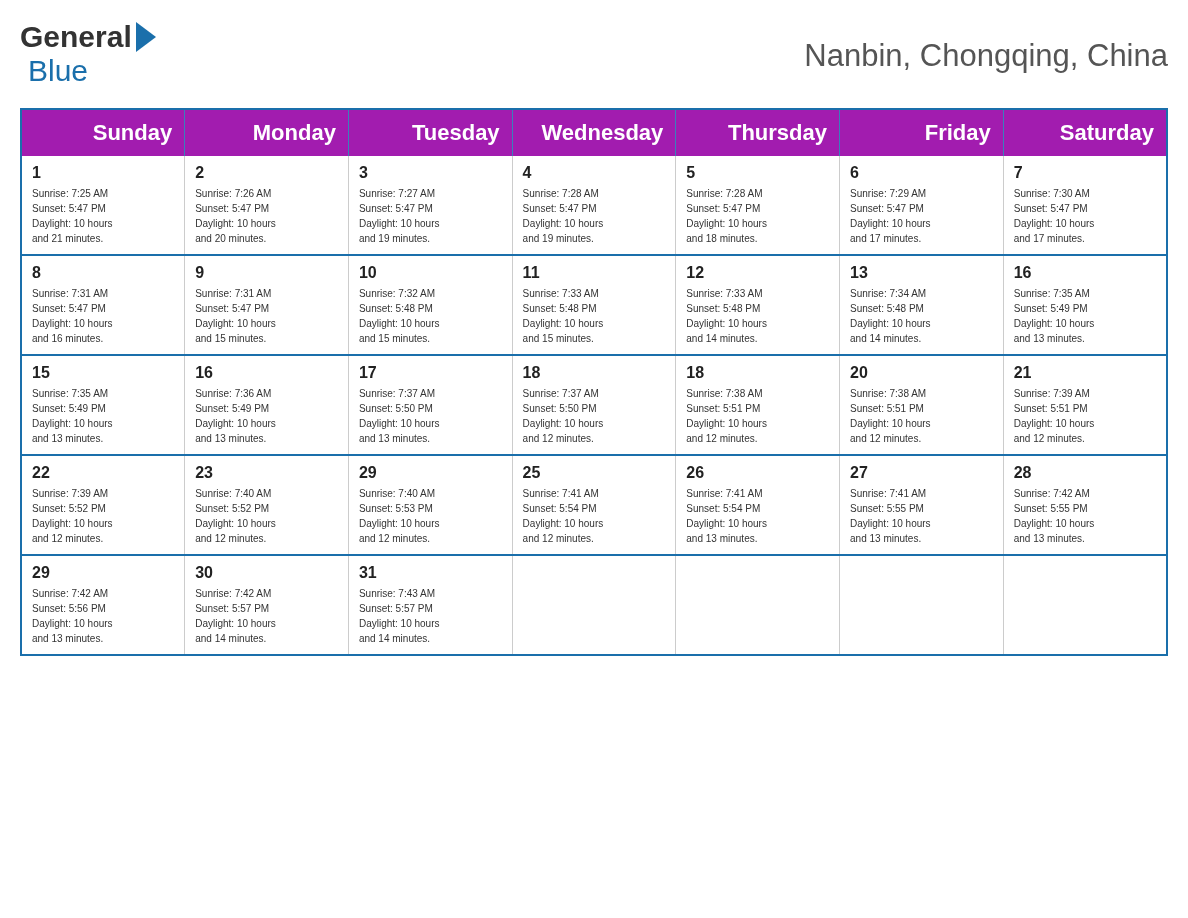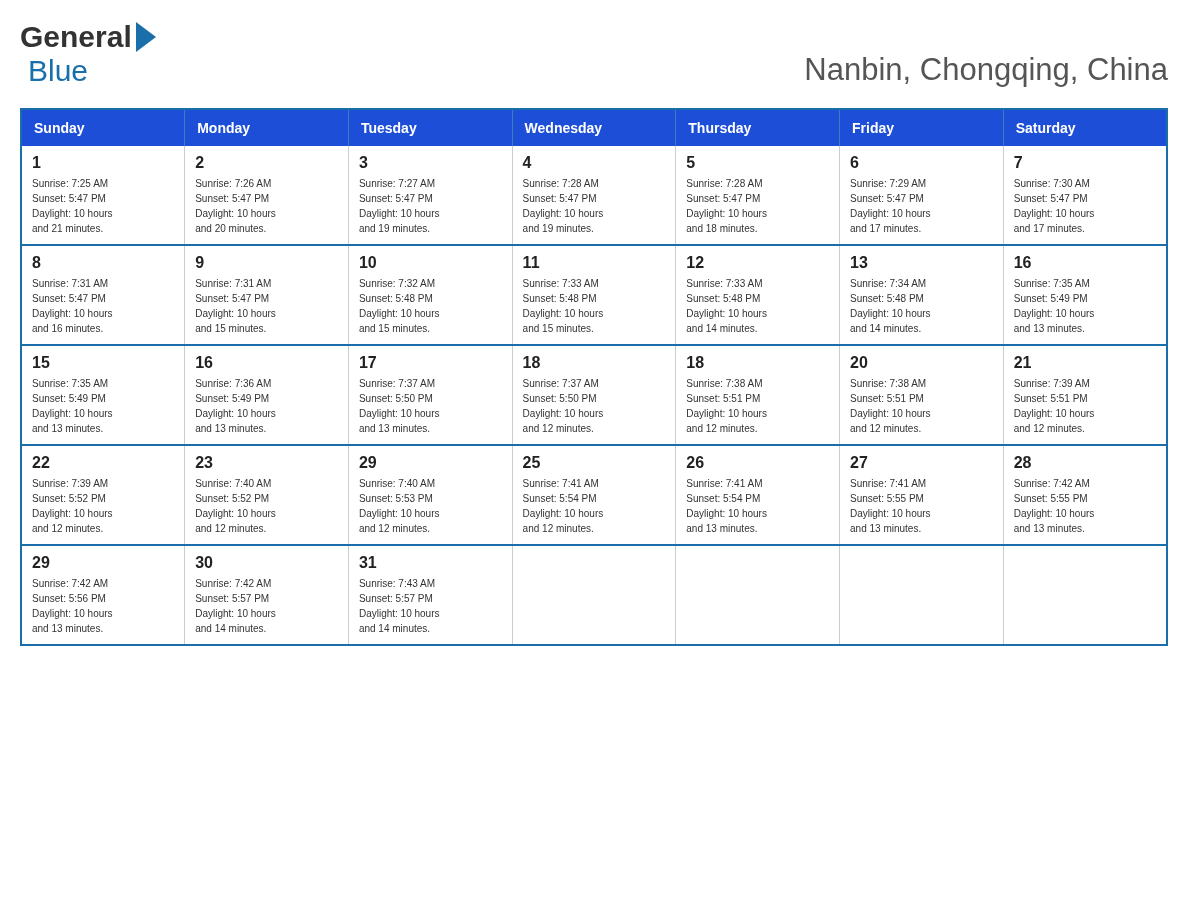--- a/index.html
+++ b/index.html
@@ -6,21 +6,21 @@
     body {
       font-family: Arial, sans-serif;
       background: #fff;
       width: 1188px;
       min-height: 918px;
       padding: 20px;
     }
     .header {
       display: flex;
       justify-content: space-between;
-      align-items: flex-end;
+      align-items: center;
       margin-bottom: 20px;
     }
     .logo {
       display: flex;
       align-items: center;
     }
     .logo-text-general {
       font-size: 28px;
       font-weight: bold;
       color: #333;
@@ -53,26 +53,26 @@
       font-size: 31px;
       color: #555;
       margin-top: 4px;
     }
     .calendar-table {
       width: 100%;
       border-collapse: collapse;
       border: 2px solid #1a6fab;
     }
     .calendar-table thead tr th {
-      background: #1d4ed8;
+      background: #a21caf;
       color: #fff;
-      font-size: 14px;
+      font-size: 22px;
       font-weight: bold;
       padding: 10px 12px;
-      text-align: left;
+      text-align: right;
       border-right: 1px solid #3a80bb;
     }
     .calendar-table thead tr th:last-child {
       border-right: none;
     }
     .calendar-table tbody tr td {
       vertical-align: top;
       padding: 8px 10px;
       border-right: 1px solid #ccc;
       border-bottom: 2px solid #1a6fab;

